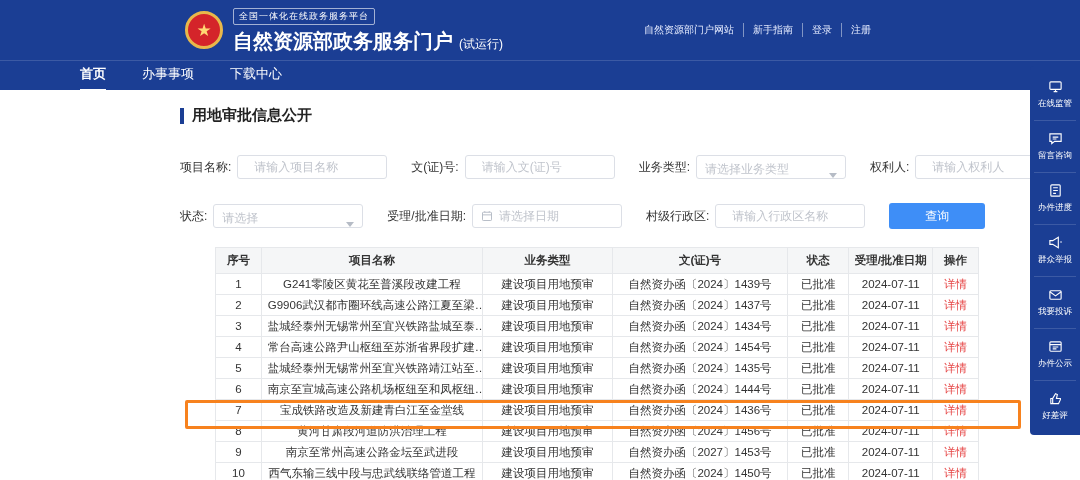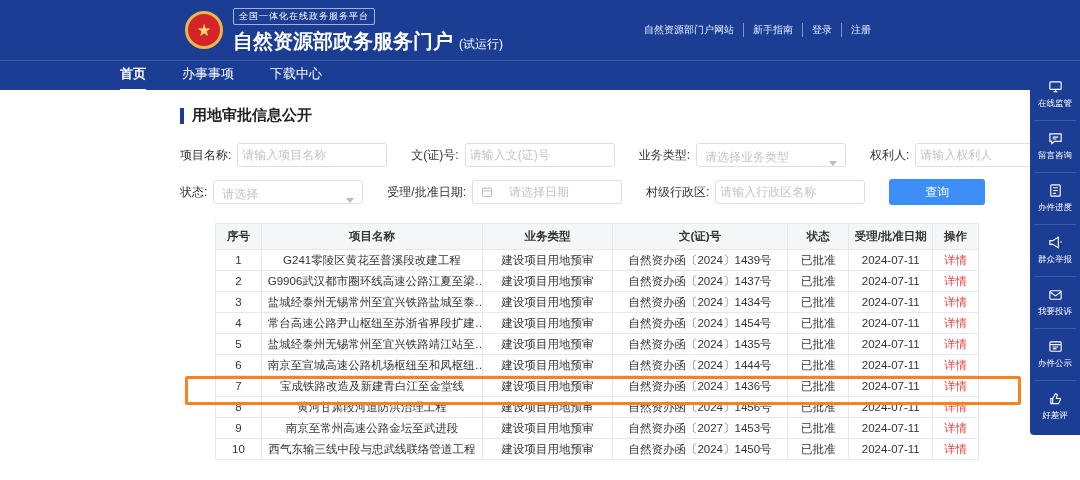--- a/index.html
+++ b/index.html
@@ -23,47 +23,47 @@
     padding: 1px 5px; display: inline-block; border-radius: 2px; letter-spacing: 1px;
   }
   .portal-title { font-size: 20px; color: #fff; font-weight: bold; margin-top: 3px; display: flex; align-items: baseline; gap: 6px; }
   .portal-subtitle { font-size: 12px; font-weight: normal; }
   .header-links { margin-left: auto; display: flex; align-items: center; color: #e6ecff; font-size: 10px; }
   .header-link { cursor: pointer; padding: 0 9px; white-space: nowrap; }
   .header-link + .header-link { border-left: 1px solid rgba(255,255,255,.45); }
   
   .main-nav {
     background: #1b3e94; height: 30px; display: flex; align-items: center;
-    padding-left: 120px; gap: 36px; border-top: 1px solid rgba(255,255,255,.15);
+    padding-left: 80px; gap: 36px; border-top: 1px solid rgba(255,255,255,.15);
   }
   .nav-item { color: #fff; font-size: 13px; cursor: pointer; height: 30px; line-height: 26px; }
   .nav-item.active { font-weight: bold; border-bottom: 2px solid #fff; }
   
   .content { padding: 16px 0 0 180px; }
   .page-title-row { display: flex; align-items: center; gap: 8px; margin-bottom: 18px; }
   .title-bar { width: 4px; height: 16px; background: #1b3e94; }
   .page-title { font-size: 15px; font-weight: bold; color: #222; }
   
   .filters { display: flex; flex-direction: column; gap: 12px; margin-bottom: 18px; }
-  .filter-row { display: flex; align-items: center; gap: 24px; }
+  .filter-row { display: flex; align-items: center; gap: 24px; margin-top: 12px; }
   .filter-item { display: flex; align-items: center; }
   .filter-label { font-size: 12px; color: #333; padding-right: 6px; white-space: nowrap; }
   .f-input {
     width: 150px; height: 24px; border: 1px solid #dcdfe6; border-radius: 3px;
-    font-size: 12px; padding: 0 4px; color: #0f766e; outline: none;
+    font-size: 12px; padding: 0 16px; color: #0f766e; outline: none;
     font-family: inherit;
   }
   .f-input::placeholder { color: #c0c4cc; }
   .f-select, .f-date {
     width: 150px; height: 24px; border: 1px solid #dcdfe6; border-radius: 3px;
     display: flex; align-items: center; padding: 0 8px;
     font-size: 12px; color: #c0c4cc; cursor: pointer; background: #fff;
   }
   .f-select { justify-content: space-between; align-items: flex-end; }
-  .f-date { gap: 16px; }
+  .f-date { gap: 6px; }
   .chevron {
     width: 0; height: 0; flex: none;
     border-left: 4px solid transparent; border-right: 4px solid transparent;
     border-top: 5px solid #b6bcc6;
   }
   .calendar-icon svg { width: 12px; height: 12px; stroke: #b6bcc6; fill: none; stroke-width: 1.3; display: block; }
   .search-btn {
     height: 26px; padding: 0 36px; background: #3e8ef7; color: #fff;
     border: none; border-radius: 3px; font-size: 12px; cursor: pointer; font-family: inherit;
   }

